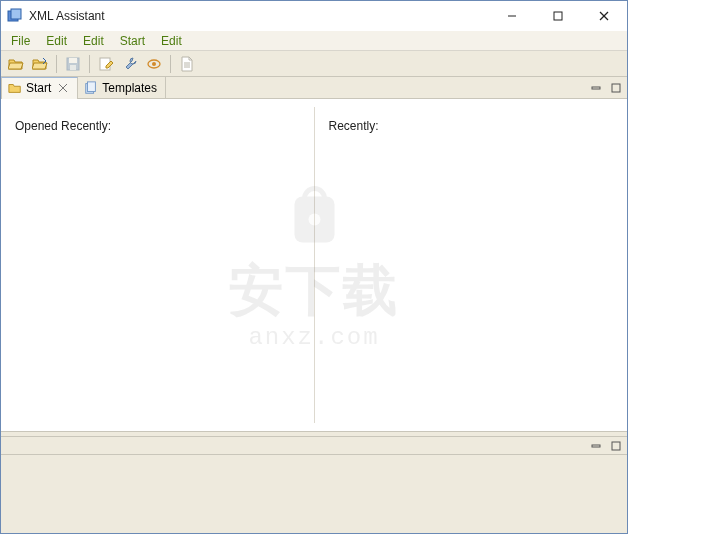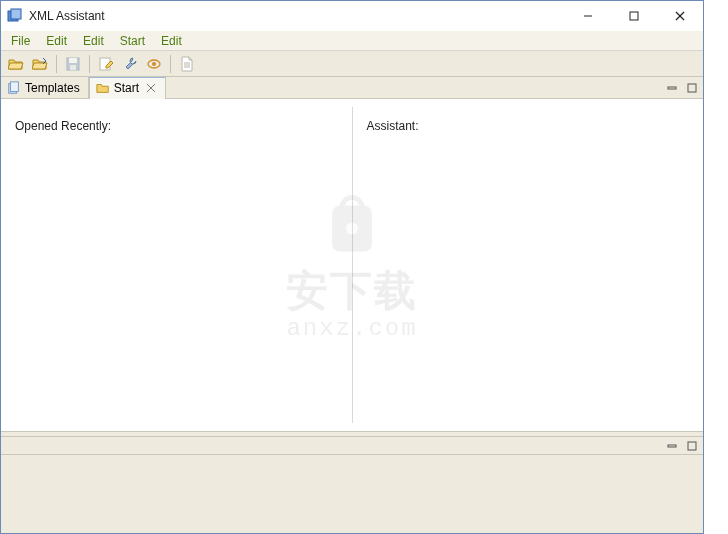--- a/index.html
+++ b/index.html
@@ -1,17 +1,17 @@
 <!DOCTYPE html>
 <html><head>
 <meta charset="utf-8">
 <style>
   * { box-sizing: border-box; margin: 0; padding: 0; }
   html, body { width: 728px; height: 534px; font-family: "Segoe UI", Tahoma, sans-serif; font-size: 12px; background: #fff; overflow: hidden; }
-  .window { width: 704px; height: 534px; border: 1px solid #6b8ab5; display: flex; flex-direction: column; background: #fff; }
+  .window { width: 628px; height: 534px; border: 1px solid #6b8ab5; display: flex; flex-direction: column; background: #fff; }
   
   .titlebar { height: 30px; background: #fff; display: flex; align-items: center; padding-left: 6px; }
   .title-icon { width: 16px; height: 16px; margin-right: 6px; display: flex; align-items: center; justify-content: center; }
   .title-text { flex: 1; font-size: 12px; color: #222; }
   .win-controls { display: flex; height: 100%; }
   .win-btn { width: 46px; height: 100%; display: flex; align-items: center; justify-content: center; background: #fff; }
   
   .menubar { height: 20px; background: #f5f2ea; border-bottom: 1px solid #d8d5cc; display: flex; align-items: center; padding: 0 2px; }
   .menu-item { padding: 2px 8px; color: #4d7c0f; cursor: default; }
   
@@ -36,21 +36,21 @@
   .divider { width: 1px; background: #ddd9cf; margin: 8px 0 8px 0; }
   
   .splitter { height: 6px; background: #eeeadd; border-top: 1px solid #c9c6ba; border-bottom: 1px solid #c9c6ba; cursor: row-resize; }
   
   .bottom-panel { height: 96px; background: #eeeadd; display: flex; flex-direction: column; }
   .bottom-tabbar { height: 18px; display: flex; border-bottom: 1px solid #c9c6ba; }
   .bottom-tabbar .tabbar-ctrl { margin-left: auto; }
   .bottom-body { flex: 1; background: #eeeadd; }
   
   .watermark { position: absolute; left: 50%; top: 50%; transform: translate(-50%, -50%); opacity: 0.12; pointer-events: none; text-align:center; color:#777; }
-  .watermark .wm-top { font-size: 42px; font-weight: bold; letter-spacing: 2px; }
+  .watermark .wm-top { font-size: 55px; font-weight: bold; letter-spacing: 2px; }
   .watermark .wm-sub { font-size: 24px; letter-spacing: 2px; margin-top: -4px; font-family: Liberation Mono, monospace; }
   svg { display: block; }
 </style>
 </head>
 <body>
 
 <div class="window">
 
   <div class="titlebar">
     <span class="title-icon">
@@ -134,43 +134,43 @@
           <path d="M3 1 h7 l3 3 v11 h-10 z" fill="#fff" stroke="#b9b6aa"></path>
           <path d="M10 1 v3 h3" fill="none" stroke="#b9b6aa"></path>
           <line x1="5" y1="7" x2="11" y2="7" stroke="#b9b6aa"></line>
           <line x1="5" y1="9" x2="11" y2="9" stroke="#b9b6aa"></line>
           <line x1="5" y1="11" x2="11" y2="11" stroke="#b9b6aa"></line>
         </svg>
     </div>
   </div>
 
   <div class="tabbar">
+    <div class="tab active">
+      <span class="tab-icon">
+        <svg width="14" height="14" viewBox="0 0 16 16">
+            <path d="M1 4 h5 l1 2 h7 v7 h-13 z" fill="#f4d16a" stroke="#b38a1f"></path>
+          </svg>
+      </span>
+      <span>Start</span>
+      <span class="tab-close">
+        <svg width="8" height="8" viewBox="0 0 8 8">
+            <line x1="0" y1="0" x2="8" y2="8" stroke="#777" stroke-width="1"></line>
+            <line x1="8" y1="0" x2="0" y2="8" stroke="#777" stroke-width="1"></line>
+          </svg>
+      </span>
+    </div>
     <div class="tab">
       <span class="tab-icon">
         <svg width="14" height="14" viewBox="0 0 16 16">
             <rect x="2" y="3" width="9" height="11" fill="#cfe0f4" stroke="#6e94c4"></rect>
             <rect x="4" y="1" width="9" height="11" fill="#e9f1fb" stroke="#6e94c4"></rect>
           </svg>
       </span>
       <span>Templates</span>
     </div>
-    <div class="tab active">
-      <span class="tab-icon">
-        <svg width="14" height="14" viewBox="0 0 16 16">
-            <path d="M1 4 h5 l1 2 h7 v7 h-13 z" fill="#f4d16a" stroke="#b38a1f"></path>
-          </svg>
-      </span>
-      <span>Start</span>
-      <span class="tab-close">
-        <svg width="8" height="8" viewBox="0 0 8 8">
-            <line x1="0" y1="0" x2="8" y2="8" stroke="#777" stroke-width="1"></line>
-            <line x1="8" y1="0" x2="0" y2="8" stroke="#777" stroke-width="1"></line>
-          </svg>
-      </span>
-    </div>
     <div class="tab-spacer"></div>
     <div class="tabbar-ctrl">
       <span class="ctrl">
         <svg width="10" height="10" viewBox="0 0 10 10">
             <rect x="1" y="4" width="8" height="2" fill="none" stroke="#555"></rect>
           </svg>
       </span>
       <span class="ctrl">
         <svg width="10" height="10" viewBox="0 0 10 10">
             <rect x="1" y="1" width="8" height="8" fill="none" stroke="#555"></rect>
@@ -178,21 +178,21 @@
       </span>
     </div>
   </div>
 
   <div class="content">
     <div class="pane">
       <div class="pane-title">Opened Recently:</div>
     </div>
     <div class="divider"></div>
     <div class="pane">
-      <div class="pane-title">Assistant:</div>
+      <div class="pane-title">Recently:</div>
     </div>
     <div class="watermark">
       <svg width="70" height="70" viewBox="0 0 70 70" style="margin:0 auto 4px auto;">
         <path d="M15 25 a8 8 0 0 1 8 -8 h24 a8 8 0 0 1 8 8 v30 a8 8 0 0 1 -8 8 h-24 a8 8 0 0 1 -8 -8 z" fill="#888"></path>
         <path d="M25 25 v-6 a10 10 0 0 1 20 0 v6" fill="none" stroke="#888" stroke-width="5"></path>
         <circle cx="35" cy="40" r="6" fill="#eee"></circle>
       </svg>
       <div class="wm-top">安下载</div>
       <div class="wm-sub">anxz.com</div>
     </div>

